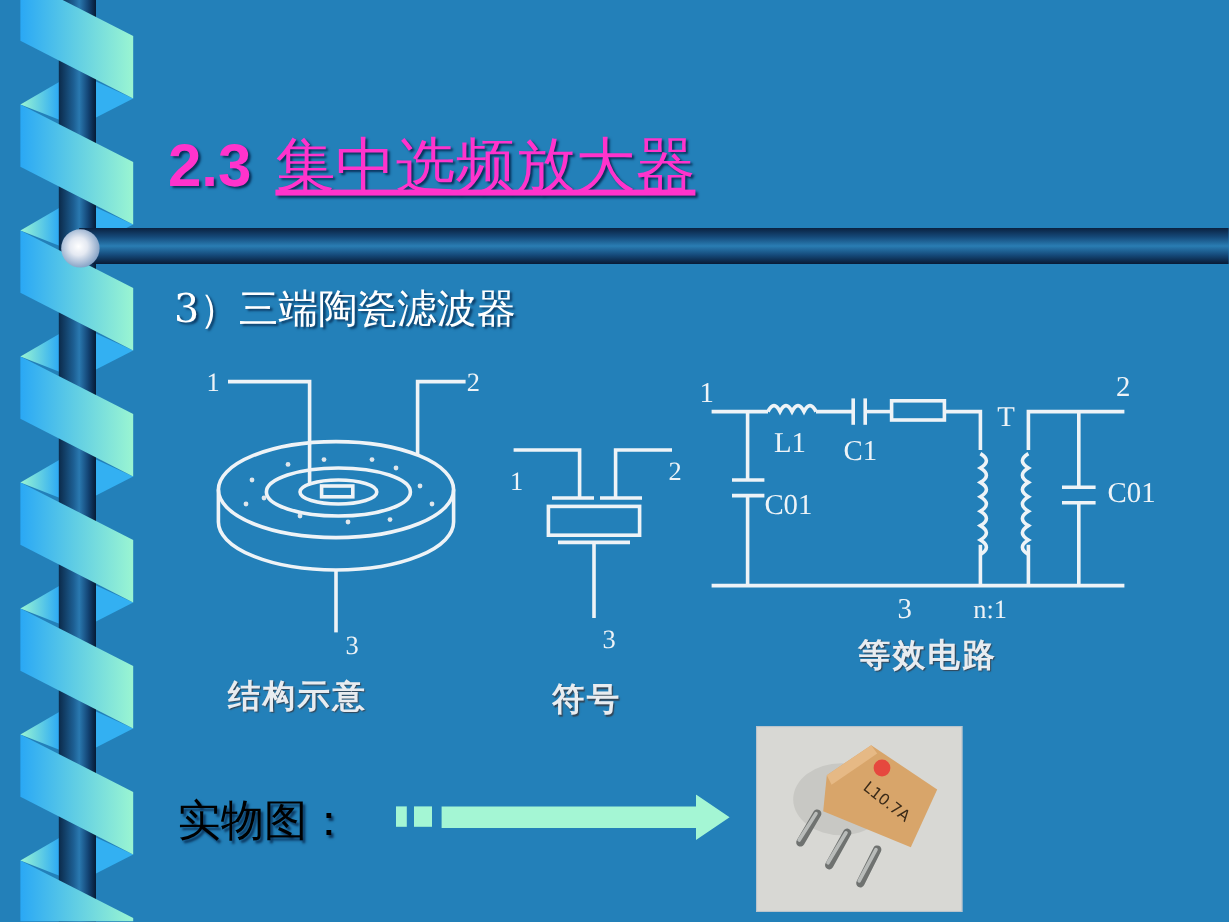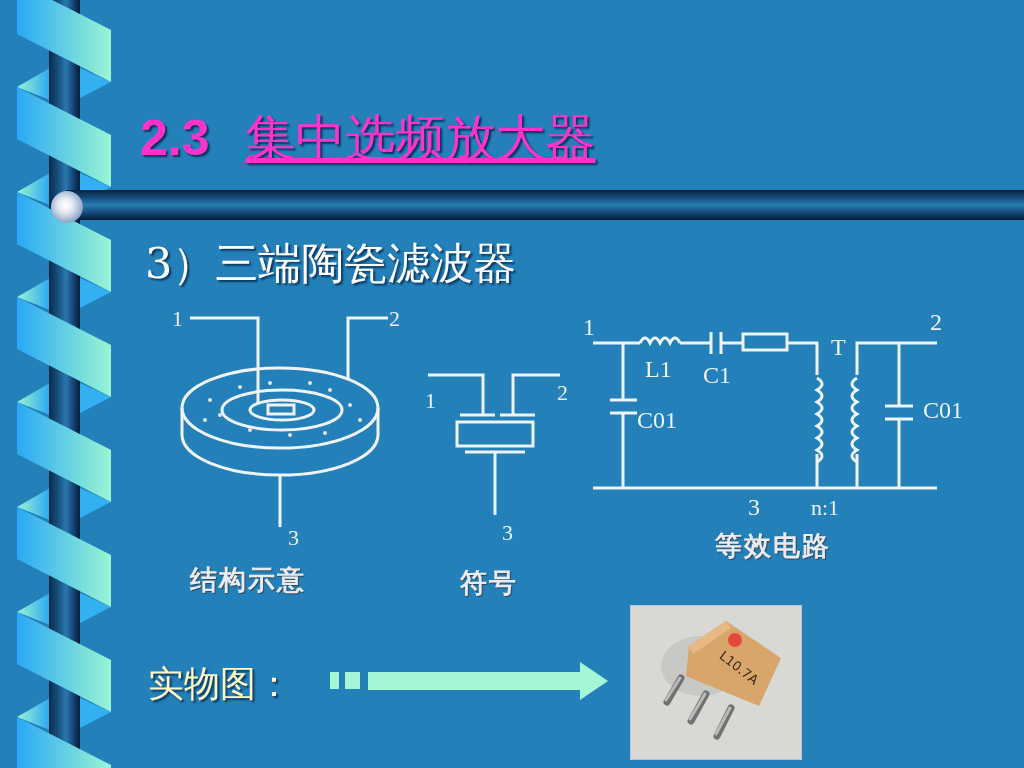--- a/index.html
+++ b/index.html
@@ -12,31 +12,31 @@
   .pole { position:absolute; left:49px; top:0; width:31px; height:768px;
     background:linear-gradient(to right,#0b2a4a 0%,#1d5f93 40%,#2a79b0 55%,#124272 80%,#061a33 100%); }
   
   .hbar { position:absolute; left:66px; top:190px; width:958px; height:30px;
     background:linear-gradient(to bottom,#0a2140 0%,#154a7a 25%,#2a7db3 50%,#154a7a 75%,#081a35 100%); }
   .ball { position:absolute; left:51px; top:191px; width:32px; height:32px; border-radius:50%;
     background:radial-gradient(circle at 45% 45%,#ffffff 0%,#e4e9f2 30%,#8aa6c8 70%,#2e5f90 100%); }
 
   .title { position:absolute; left:140px; top:105px; font-size:50px; color:#ff33cc;
     text-shadow:2px 2px 2px #08305a; white-space:nowrap; }
-  .title .num { font-family:"Liberation Sans", sans-serif; font-weight:bold; margin-right:36px; }
+  .title .num { font-family:"Liberation Sans", sans-serif; font-weight:bold; margin-right:20px; }
   .title .cn { font-family:"DejaVu Serif", serif;text-decoration:underline; }
 
-  .subtitle { position:absolute; left:145px; top:235px; font-size:43px; color:#ffffff;
+  .subtitle { position:absolute; left:145px; top:235px; font-size:33px; color:#ffffff;
     text-shadow:2px 2px 2px #0b3760; white-space:nowrap; }
 
   .fig { position:absolute; color:#eef3f7; font-family:"Liberation Serif", serif; }
   .caption { position:absolute; font-size:27px; color:#e8ecf0; font-family:"DejaVu Sans", sans-serif; font-weight:bold;
     text-shadow:1px 1px 1px #345; letter-spacing:2px; white-space:nowrap; }
 
-  .shiwu { position:absolute; left:148px; top:660px; font-size:36px; color:#fef9c3;
+  .shiwu { position:absolute; left:148px; top:660px; font-size:36px; color:#000000;
     text-shadow:2px 2px 2px #0b3760; white-space:nowrap; }
 
   .photo { position:absolute; left:630px; top:605px; width:172px; height:155px;
     background:#d9d9d6; border:1px solid #b9c4cc; overflow:hidden; }
 </style>
 </head>
 <body>
 
 <div id="ribbon">
   <svg width="120" height="768" style="position:absolute;left:0;top:0">

